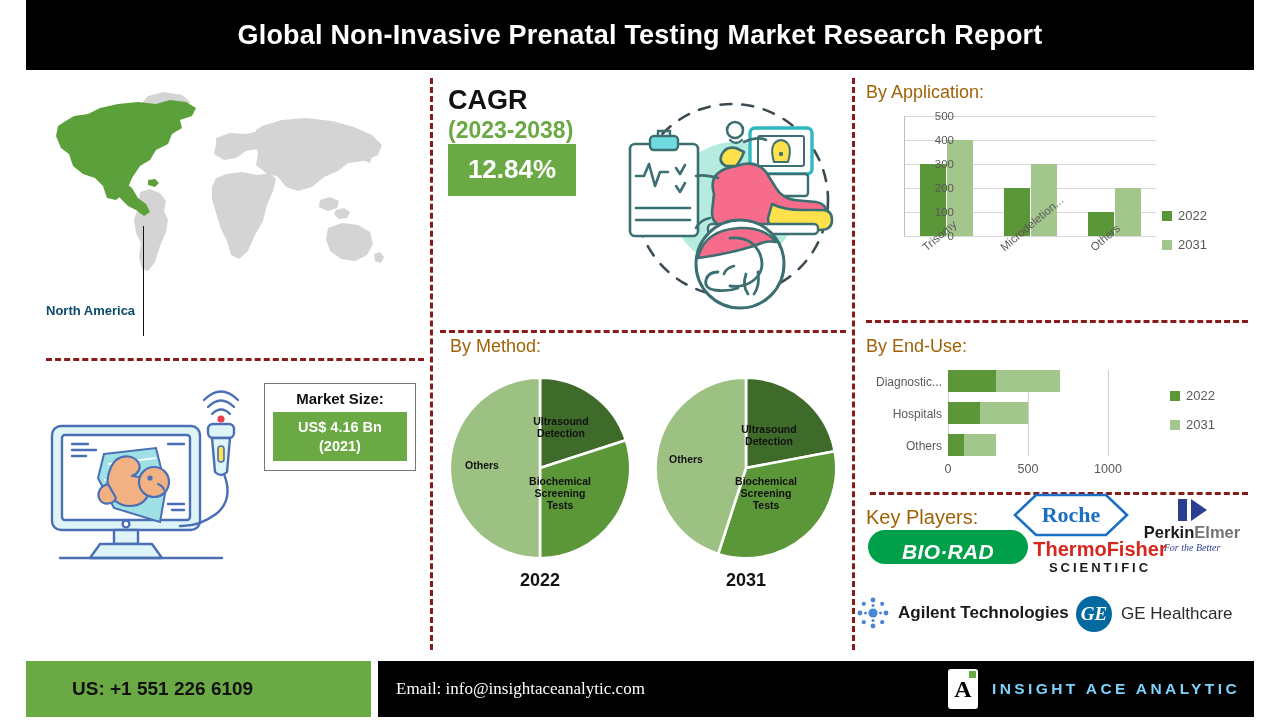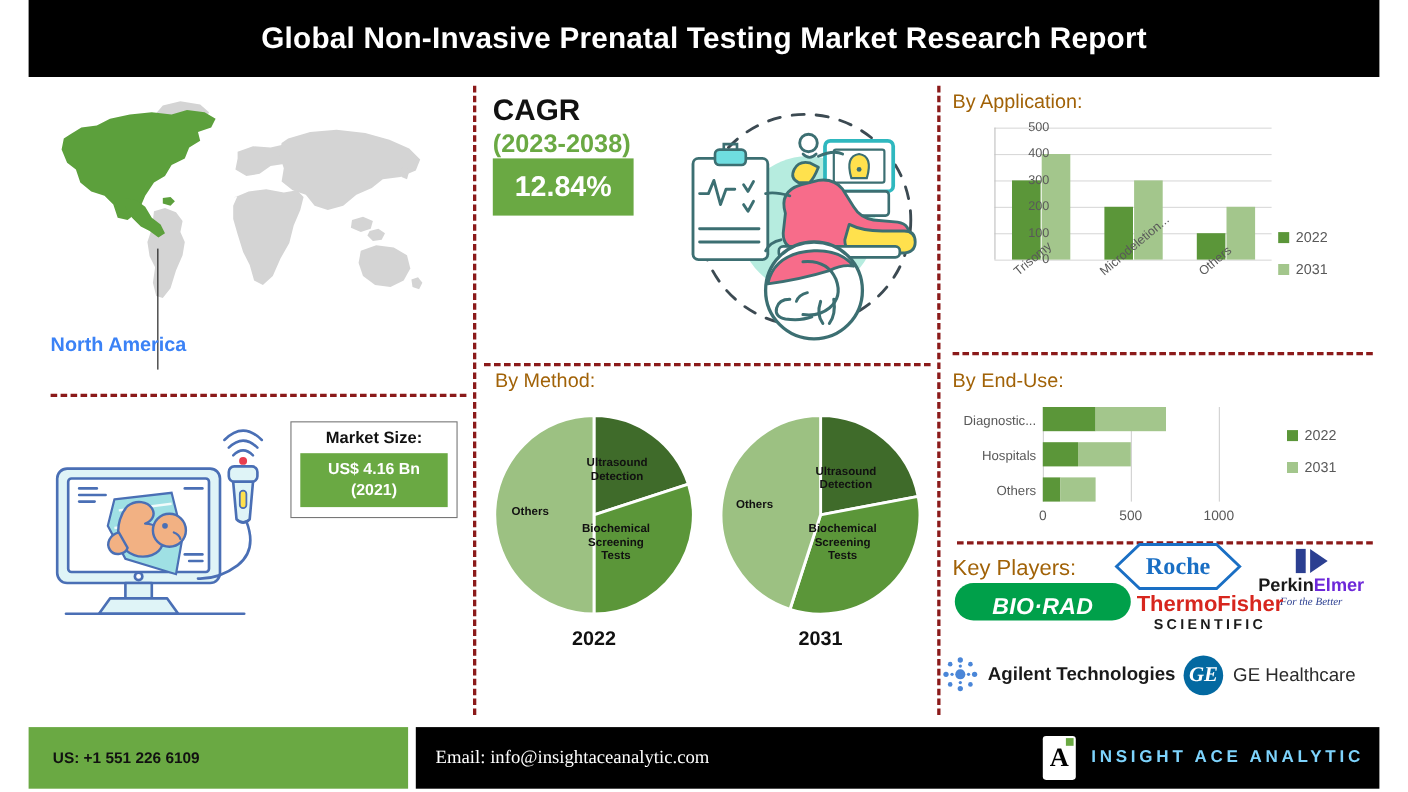--- a/index.html
+++ b/index.html
@@ -40,21 +40,21 @@
   .left-col{position:absolute;left:26px;top:78px;width:400px;height:572px;}
 
   .map-wrap{position:absolute;left:18px;top:10px;width:368px;height:205px;}
   .map-wrap svg{width:100%;height:100%;display:block;}
   .map-pointer{
     position:absolute;left:99px;top:138px;width:0;height:110px;
     border-left:1.6px solid #111;
   }
   .region-label{
     position:absolute;left:20px;top:225px;
-    font-size:18px;font-weight:bold;color:#3b82f6;
+    font-size:13px;font-weight:bold;color:#0c4a6e;
     font-family:"Liberation Sans",sans-serif;
   }
 
   
   .ultra{position:absolute;left:16px;top:310px;width:230px;height:200px;}
   .ultra svg{width:100%;height:100%;display:block;}
 
   
   .msize{
     position:absolute;left:238px;top:305px;width:152px;
@@ -186,21 +186,21 @@
   }
   .perkin{left:278px;top:2px;width:120px;text-align:center;}
   .perkin-mark{display:flex;align-items:center;justify-content:center;gap:4px;height:24px;}
   .perkin-bar{width:9px;height:22px;background:#2b3f91;display:block;}
   .perkin-tri{
     width:0;height:0;border-top:11px solid transparent;border-bottom:11px solid transparent;
     border-left:16px solid #2b3f91;display:block;
   }
   .perkin-n{font-size:16.5px;font-weight:bold;font-family:"Liberation Sans",sans-serif;margin-top:1px;}
   .perkin-n b{color:#1a1a1a;}
-  .perkin-n i{color:#6d28d9;font-style:normal;margin-top:16px;}
+  .perkin-n i{color:#737373;font-style:normal;margin-top:16px;}
   .perkin-s{font-size:10px;color:#2b3f91;font-style:italic;font-family:"Liberation Serif",serif;}
 
   .thermo{left:160px;top:42px;width:172px;text-align:center;}
   .thermo-1{font-size:20px;font-weight:bold;color:#d7261e;font-family:"Liberation Sans",sans-serif;}
   .thermo-2{font-size:13px;font-weight:bold;color:#1a1a1a;letter-spacing:3px;
             font-family:"Liberation Sans",sans-serif;margin-top:-1px;}
 
   .agilent{left:2px;top:100px;width:240px;display:flex;align-items:center;gap:8px;}
   .agilent-mark{width:34px;height:34px;}
   .agilent-mark svg{width:100%;height:100%;display:block;}
@@ -212,22 +212,23 @@
   .ge-mark span{color:#fff;font-size:19px;font-style:italic;font-weight:bold;
                 font-family:"Liberation Serif",serif;}
   .ge-t{font-size:17px;color:#2b2b2b;font-family:"Liberation Sans",sans-serif;}
 
   
   .footer-phone{
     position:absolute;left:26px;top:661px;width:345px;height:56px;background:#6aa943;
     display:flex;align-items:center;
   }
   .footer-phone span{
-    color:#111;font-size:14px;font-weight:bold;padding-left:22px;
-    font-family:"Liberation Sans",sans-serif;
+    color:#111;font-size:19px;font-weight:bold;
+    font-family:"Liberation Sans",sans-serif;
+    margin-left:46px;
   }
   .footer-bar{
     position:absolute;left:378px;top:661px;width:876px;height:56px;background:#000000;
     display:flex;align-items:center;
   }
   .footer-email{
     color:#ffffff;font-size:17px;padding-left:18px;font-family:"Liberation Serif",serif;
   }
   .footer-brand{position:absolute;right:14px;top:0;height:56px;display:flex;align-items:center;gap:14px;}
   .brand-mark{position:relative;width:30px;height:40px;background:#ffffff;border-radius:3px;

